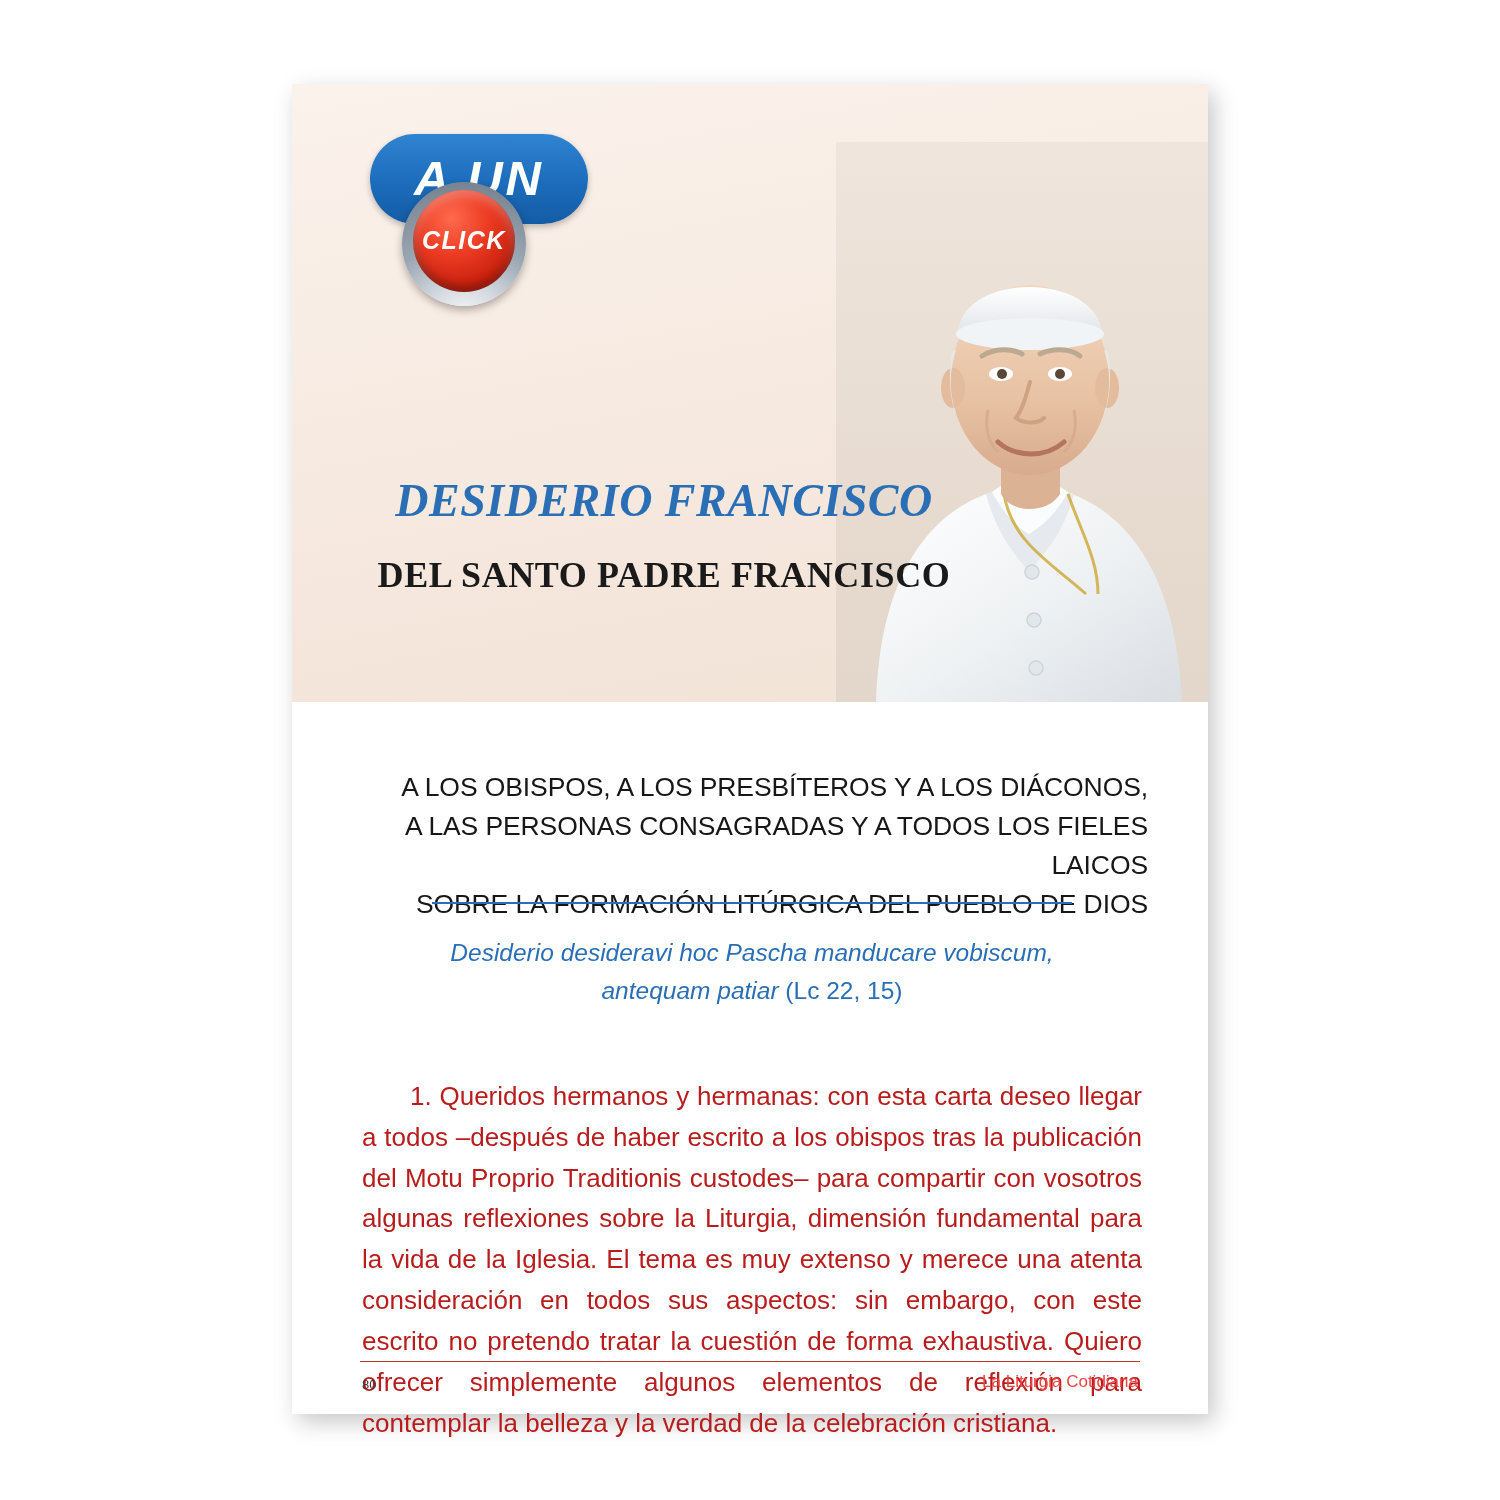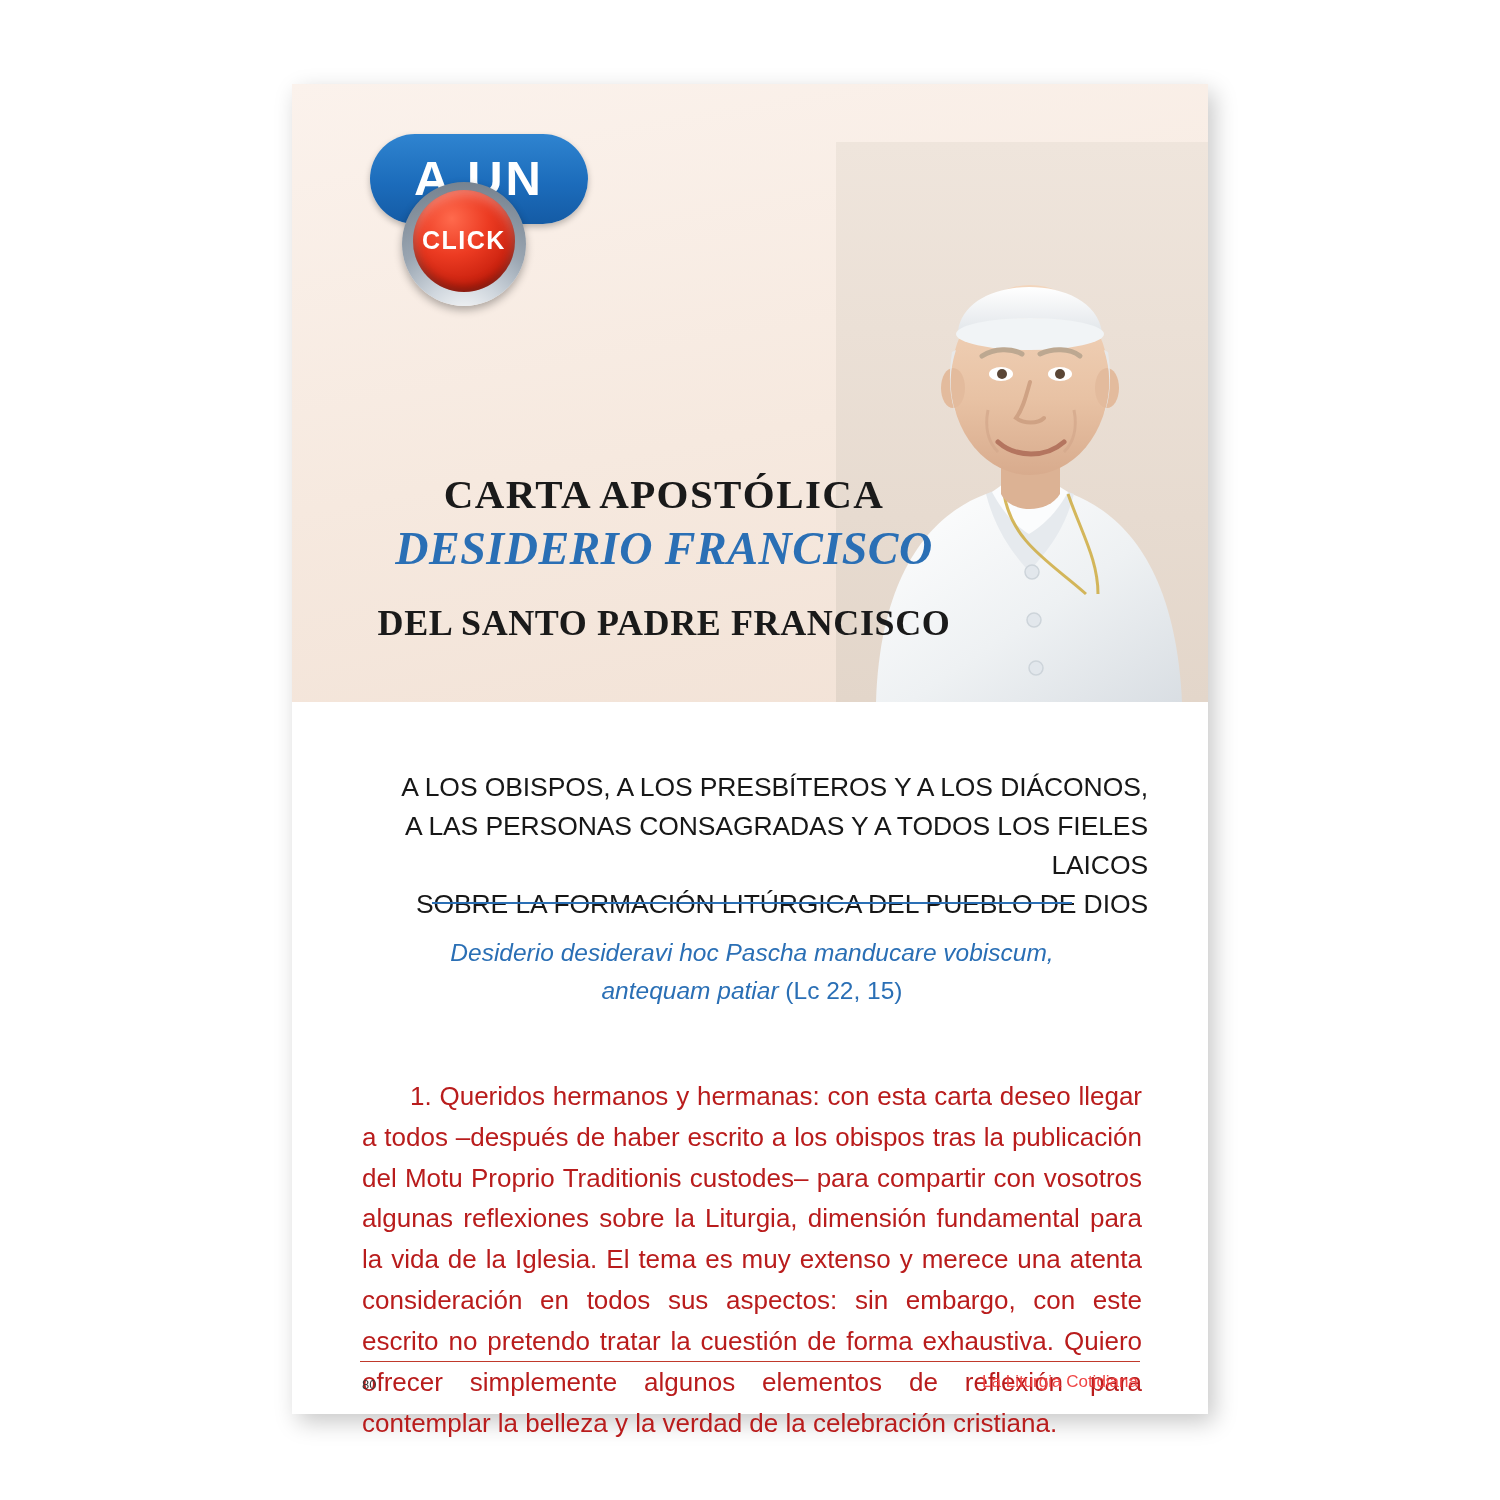--- a/index.html
+++ b/index.html
@@ -47,20 +47,21 @@
     background: linear-gradient(170deg, #fbf2ec 0%, #f6e9df 55%, #f2e2d6 100%);
   }
 
   
   .badge-wrap {
     position: absolute;
     left: 78px;
     top: 50px;
     width: 230px;
     height: 200px;
+    font-style: italic;
   }
 
   .badge-pill {
     position: absolute;
     left: 0;
     top: 0;
     width: 218px;
     height: 90px;
     border-radius: 45px;
     background: linear-gradient(180deg, #2f84d0 0%, #1c6cbb 55%, #145ba5 100%);
@@ -333,21 +334,20 @@
           <span>A UN</span>
         </div>
         <div class="badge-button">
           <div class="badge-button-inner">
             <span>CLICK</span>
           </div>
         </div>
       </div>
 
       <div class="hero-titles">
-        <div class="t-carta">CARTA APOSTÓLICA</div>
         <div class="t-desiderio">DESIDERIO FRANCISCO</div>
         <div class="t-delsanto">DEL SANTO PADRE FRANCISCO</div>
       </div>
     </div>
 
     <div class="body-area">
 
       <div class="addressees">
         <div>A LOS OBISPOS, A LOS PRESBÍTEROS Y A LOS DIÁCONOS,</div>
         <div>A LAS PERSONAS CONSAGRADAS Y A TODOS LOS FIELES LAICOS</div>

